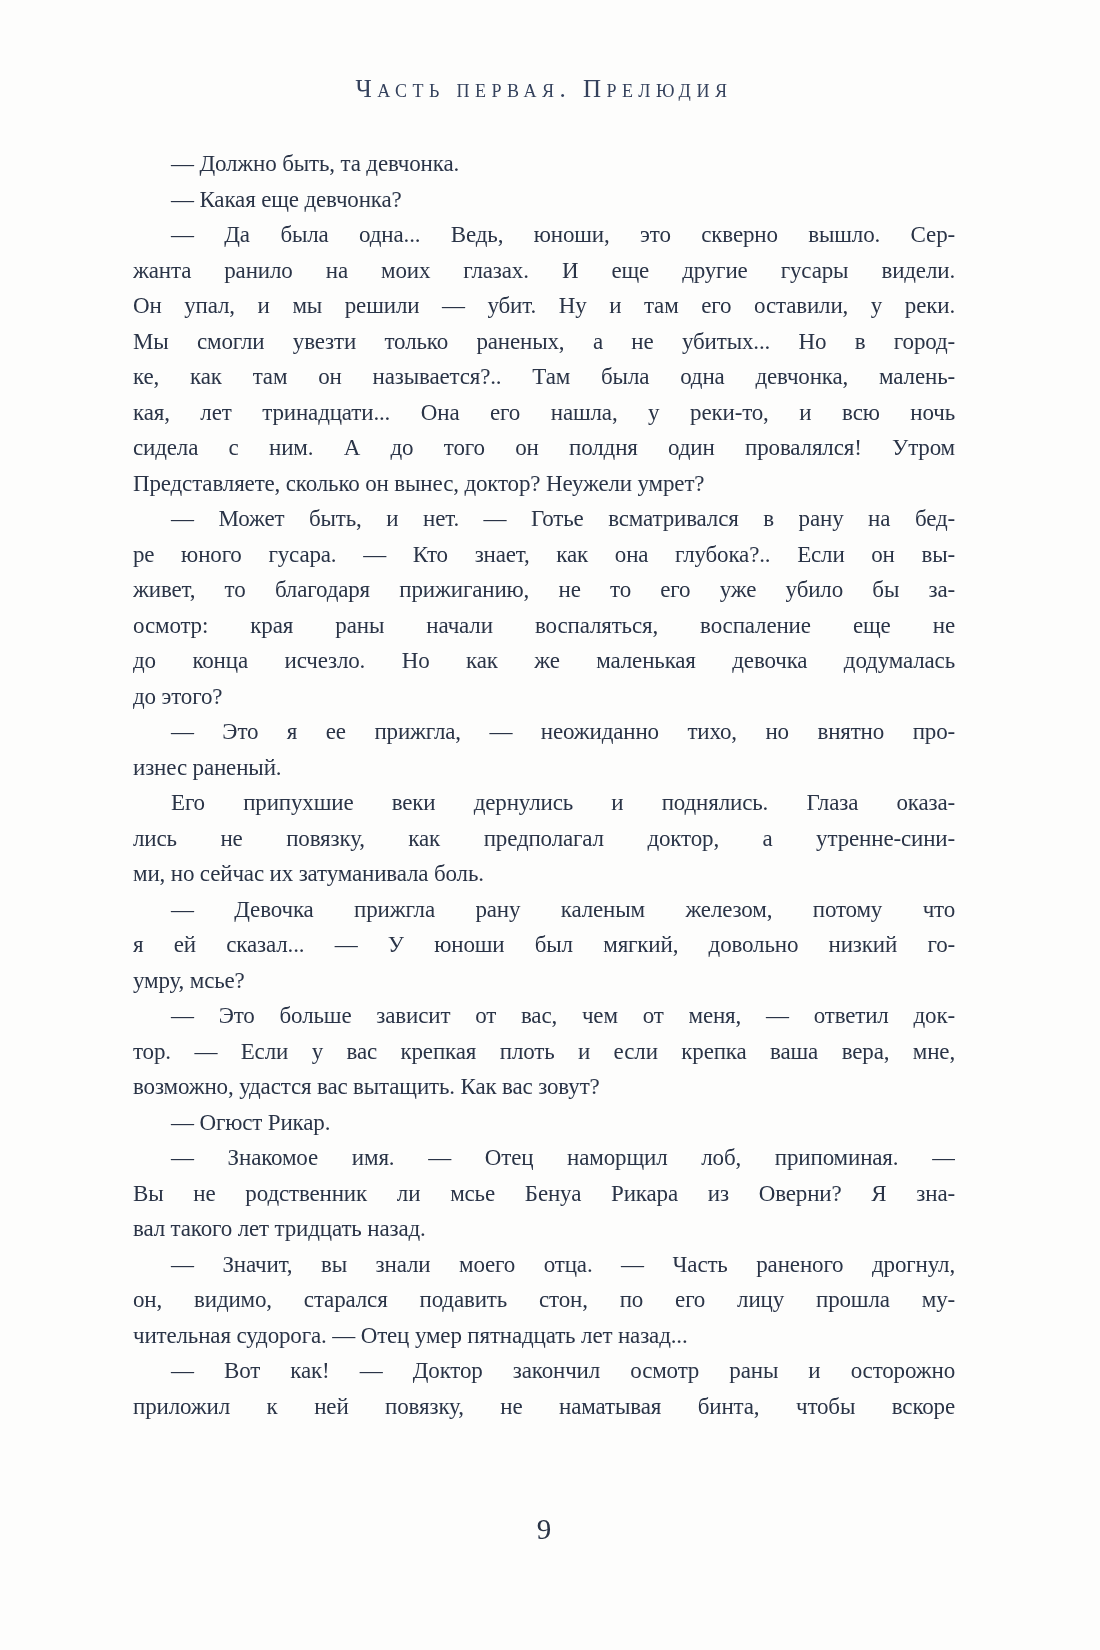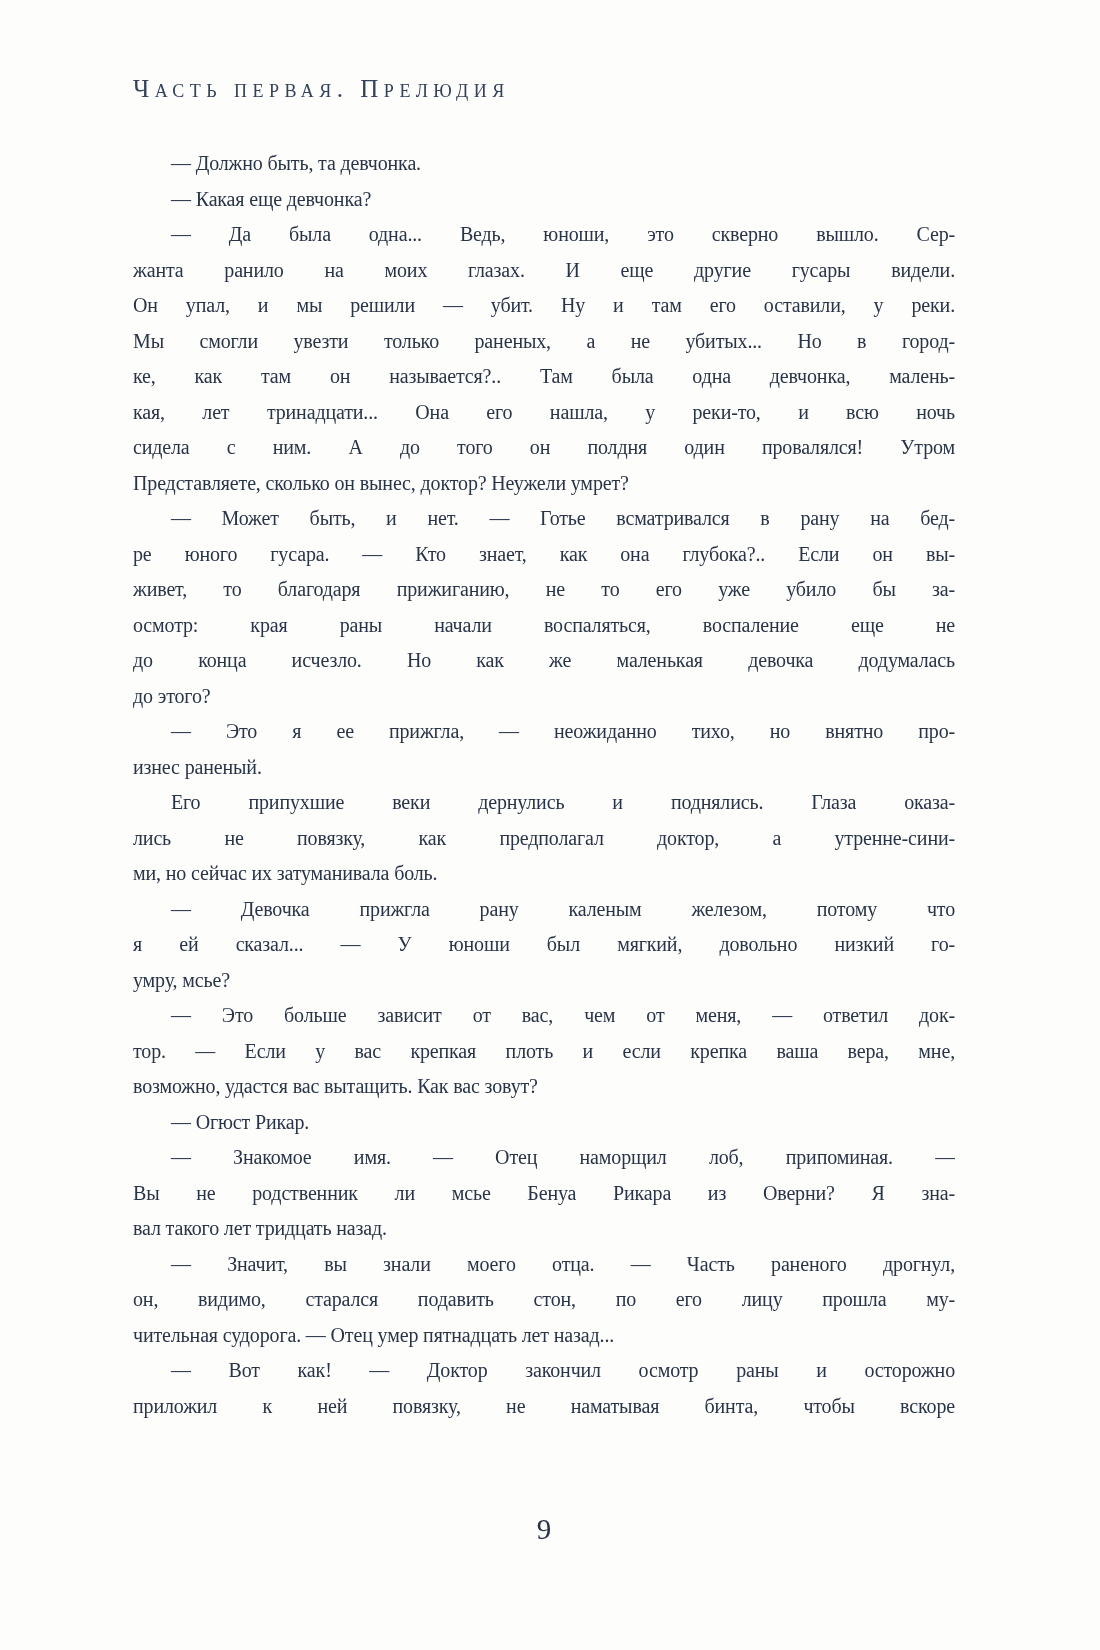--- a/index.html
+++ b/index.html
@@ -15,41 +15,41 @@
     background: var(--page-bg, #fdfdfc);
     overflow: hidden;
     font-family: "Liberation Serif", "DejaVu Serif", serif;
     color: var(--text-color, #2a3447);
   }
   .running-head {
     position: absolute;
     left: 133px;
     top: 74px;
     width: 822px;
-    text-align: left;
+    text-align: center;
     font-size: 25px;
     line-height: 30px;
     letter-spacing: 5.5px;
     font-variant: small-caps;
     color: var(--header-color, #34415c);
   }
   .text-column {
     position: absolute;
     left: 133px;
     top: 146px;
     width: 822px;
   }
   .para {
     margin: 0;
     padding: 0;
   }
   .line {
     height: 35.5px;
     line-height: 35.5px;
-    font-size: 20px;
+    font-size: 23px;
     letter-spacing: -0.15px;
     text-align: justify;
     text-align-last: justify;
     overflow: hidden;
     white-space: nowrap;
   }
   .line.first {
     padding-left: 38px;
     box-sizing: border-box;
   }

